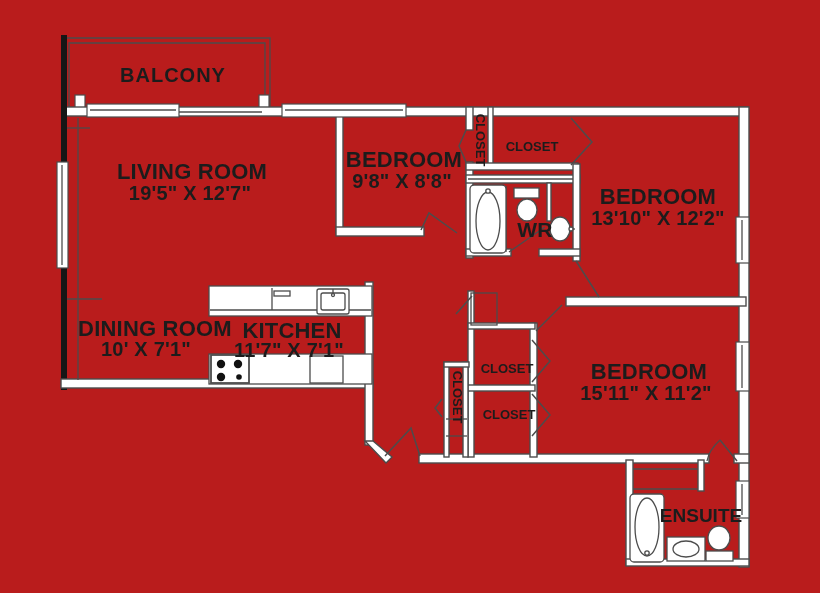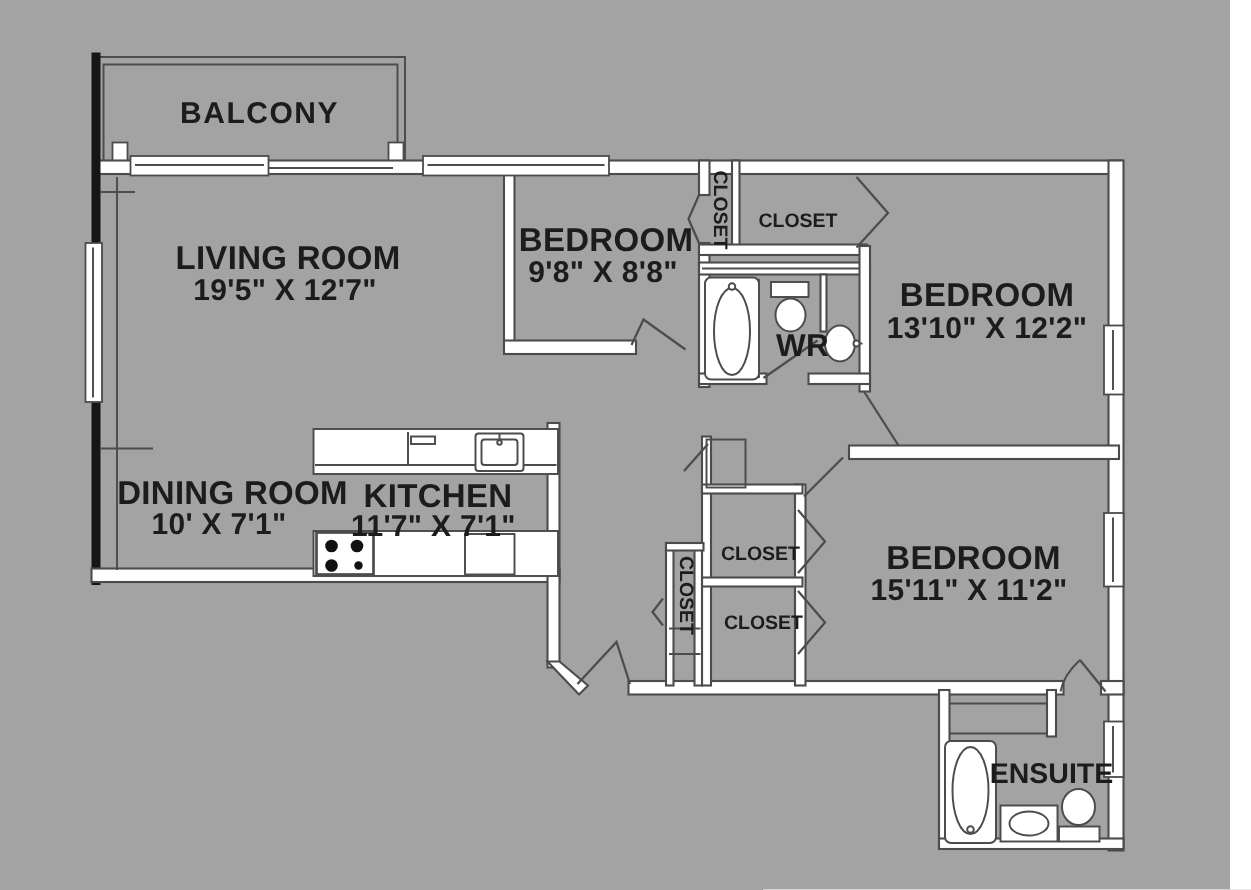--- a/index.html
+++ b/index.html
@@ -1,17 +1,17 @@
 <!DOCTYPE html>
 <html><head>
 <meta charset="utf-8">
 <style>
   html,body{margin:0;padding:0;background:#ffffff;}
   #stage{
-    position:relative;width:820px;height:593px;background:#a3a3a3;overflow:hidden;
+    position:relative;width:820px;height:593px;background:#b91c1c;overflow:hidden;
     font-family:"Liberation Sans",sans-serif;
   }
   svg{position:absolute;inset:0;}
   .wall{fill:#ffffff;stroke:#4c4c4c;stroke-width:1.4;}
   .wall-dark{fill:#161616;stroke:none;}
   .thin{fill:none;stroke:#4c4c4c;stroke-width:1.3;}
   .fixture{fill:#ffffff;stroke:#4c4c4c;stroke-width:1.3;}
   .burner{fill:#111111;stroke:none;}
   .door{fill:none;stroke:#4c4c4c;stroke-width:1.5;}
   .win{fill:#ffffff;stroke:#4c4c4c;stroke-width:1.2;}

